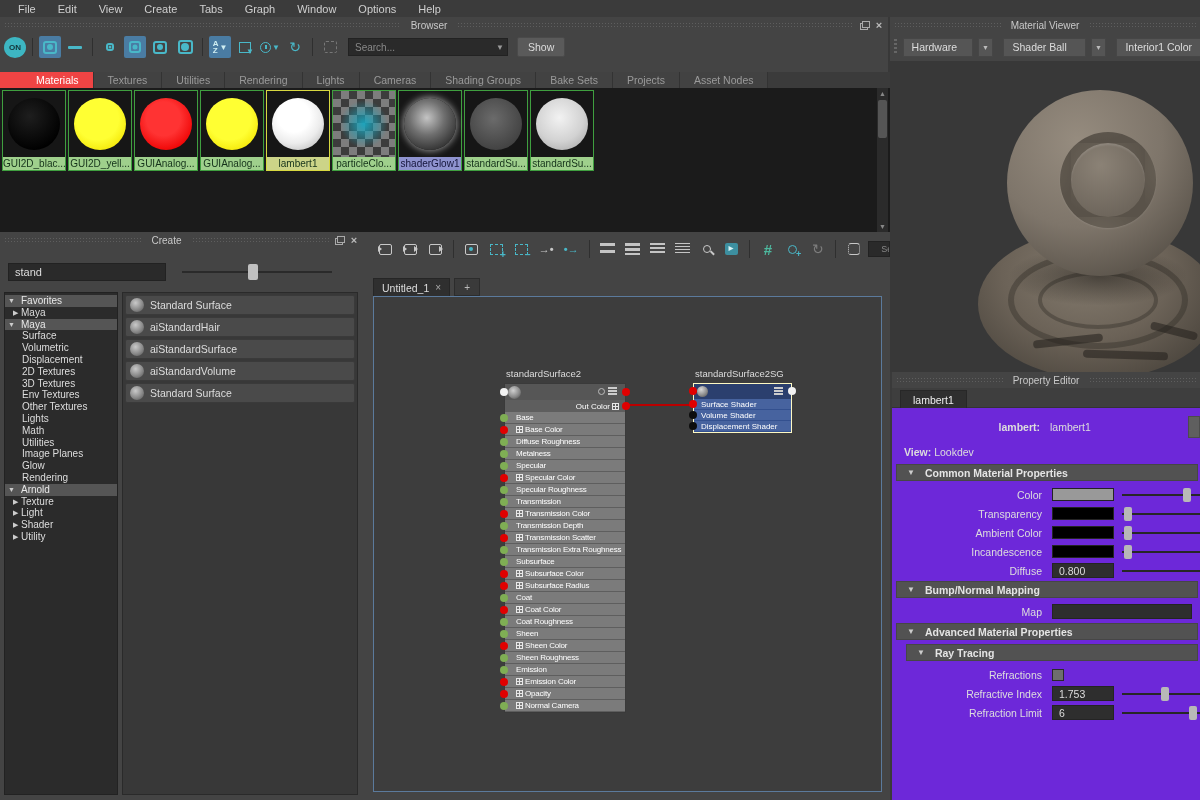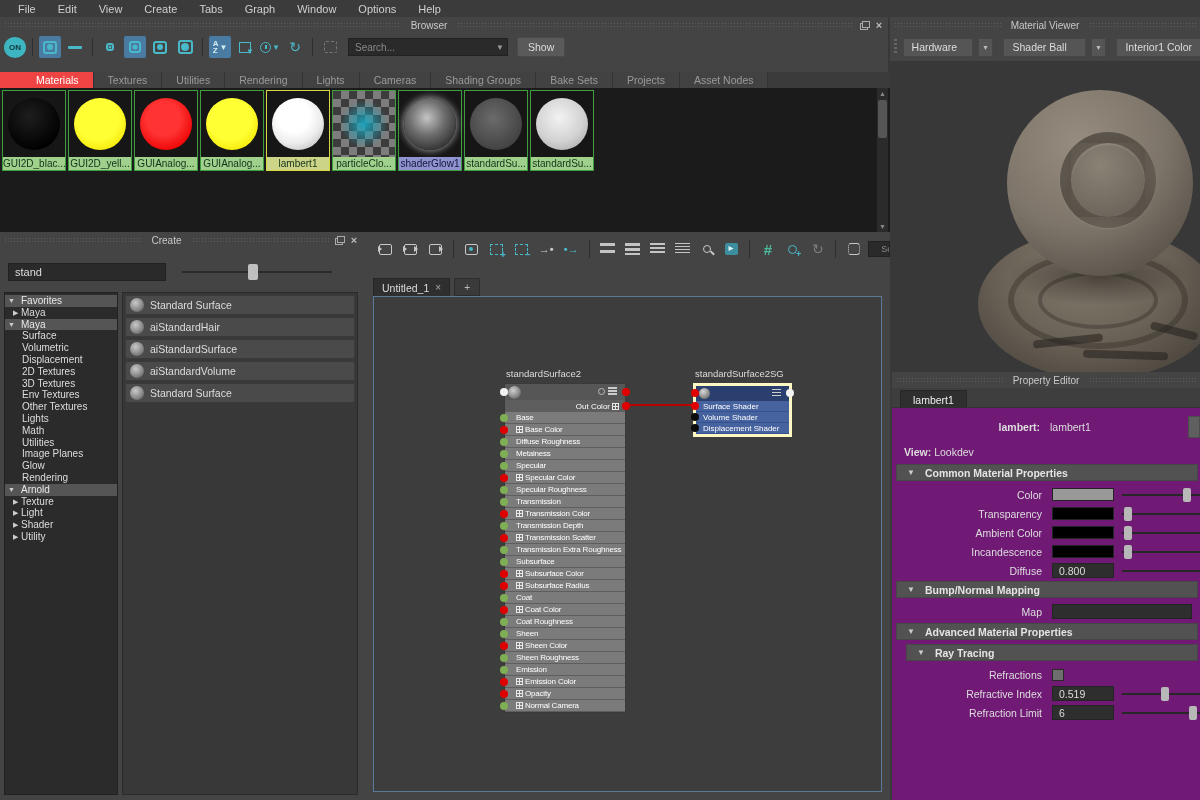--- a/index.html
+++ b/index.html
@@ -147,21 +147,21 @@
   .p-green{background:#7fae54;}
   .p-black{background:#0d0d0d;}
   .outrow{height:12px;position:relative;display:flex;align-items:center;justify-content:flex-end;gap:2px;padding-right:6px;}
   .outrow .nlabel{font-size:8px;color:#fff;}
   .nrow{height:11px;margin-bottom:1px;background:#7b7b7b;position:relative;display:flex;align-items:center;gap:2px;padding-left:3px;}
   .nrow .ndot{position:absolute;left:-5px;width:8px;height:8px;border-radius:50%;}
   .nrow .nlabel{font-size:8px;color:#fff;white-space:nowrap;margin-left:8px;letter-spacing:-.2px;}
   .grid-ico{width:7px;height:7px;margin-left:8px;border:1px solid #e8e8e8;background:linear-gradient(#e8e8e8,#e8e8e8) 50% 0/1px 100% no-repeat,linear-gradient(#e8e8e8,#e8e8e8) 0 50%/100% 1px no-repeat;}
   .grid-ico + .nlabel, .outrow .grid-ico{margin-left:0;}
 
-  #node2{position:absolute;left:319px;top:86px;width:99px;background:#33508f;border:3px solid #fef9c3;}
+  #node2{position:absolute;left:319px;top:86px;width:99px;background:#33508f;border:1px solid #fef9c3;}
   .n2-header{height:15px;background:#2b3f6e;position:relative;display:flex;align-items:center;}
   .n2-header .sgicon{width:11px;height:11px;border-radius:50%;margin-left:3px;background:radial-gradient(circle at 38% 32%,#d8d8d8,#8f8f8f 55%,#4a4a4a);}
   .n2row{height:10px;margin-bottom:1px;background:#47639f;position:relative;display:flex;align-items:center;}
   .n2row .ndot{position:absolute;left:-5px;width:8px;height:8px;border-radius:50%;}
   .n2row .nlabel{font-size:8px;color:#fff;margin-left:7px;white-space:nowrap;}
   #connection{position:absolute;left:252px;top:107px;width:67px;height:2px;background:#bb0000;}
 
   
   #material-viewer{left:890px;top:17px;width:310px;height:355px;background:#444;}
   #mv-toolbar{height:28px;display:flex;align-items:center;gap:4px;padding-left:4px;}
@@ -176,21 +176,21 @@
   .base-ring.r2{left:60px;top:42px;right:60px;bottom:50px;border-width:4px;}
   .base-slot{position:absolute;height:8px;border-radius:4px;background:rgba(35,31,27,.55);}
   .base-slot.s1{left:55px;top:108px;width:70px;transform:rotate(-6deg);}
   .base-slot.s2{left:105px;top:122px;width:85px;transform:rotate(2deg);}
   .base-slot.s3{left:172px;top:98px;width:48px;transform:rotate(14deg);}
   #sb-shadow{position:absolute;left:118px;top:185px;width:180px;height:60px;border-radius:50%;background:radial-gradient(ellipse,rgba(25,22,19,.55),rgba(25,22,19,0) 70%);}
   #sb-ball{position:absolute;left:117px;top:29px;width:186px;height:186px;border-radius:50%;background:radial-gradient(circle at 38% 28%,#968c7f,#7e756a 48%,#5c554c 80%,#48423b 100%);}
   #sb-ring{position:absolute;left:53px;top:42px;width:96px;height:96px;border-radius:50%;border:11px solid rgba(55,49,43,.38);background:radial-gradient(circle at 40% 30%,#8b8276,#6e665c 75%);box-shadow:inset 0 2px 2px rgba(255,255,255,.12),0 1px 2px rgba(255,255,255,.1);}
 
   
-  #property-editor{left:890px;top:372px;width:310px;height:428px;background:#701a75;border-left:2px solid #3a3a3a;}
+  #property-editor{left:890px;top:372px;width:310px;height:428px;background:#6d28d9;border-left:2px solid #3a3a3a;}
   #pe-tabrow{position:absolute;left:0;top:16px;width:100%;height:20px;background:#3e3e3e;border-bottom:1px solid #333;}
   #pe-tab{position:absolute;left:8px;top:2px;height:18px;background:#2f2f2f;border:1px solid #272727;border-bottom:none;color:#eee;font-size:10.5px;display:flex;align-items:center;padding:0 12px;}
   #pe-name-row{position:absolute;left:0;top:44px;width:100%;height:22px;display:flex;align-items:center;}
   #pe-type-label{width:148px;text-align:right;font-size:10.5px;font-weight:bold;color:#ddd;}
   #pe-node-name{margin-left:10px;font-size:10.5px;color:#ddd;}
   #pe-side-btn{position:absolute;right:0;top:44px;width:12px;height:22px;background:#5f5f5f;border:1px solid #4c4c4c;}
   #pe-view-row{position:absolute;left:12px;top:74px;font-size:10.5px;color:#ddd;}
   #pe-view-row .vl{font-weight:bold;}
   .section{position:absolute;left:4px;right:2px;height:17px;background:#525252;border:1px solid #464646;display:flex;align-items:center;gap:10px;padding-left:10px;}
   .section .arr{font-size:8px;color:#ccc;}
@@ -828,21 +828,21 @@
 
         <div class="prop-row">
           <span class="prop-label">Refractions</span>
           <span class="pcheck"></span>
 
         </div>
 
         <div class="prop-row">
           <span class="prop-label">Refractive Index</span>
 
-          <span class="pfield">0.519</span>
+          <span class="pfield">1.753</span>
           <span class="pslider">
             <span class="track"></span>
             <span class="handle" style="left: 50%;"></span>
           </span>
         </div>
 
         <div class="prop-row">
           <span class="prop-label">Refraction Limit</span>
 
           <span class="pfield">6</span>

